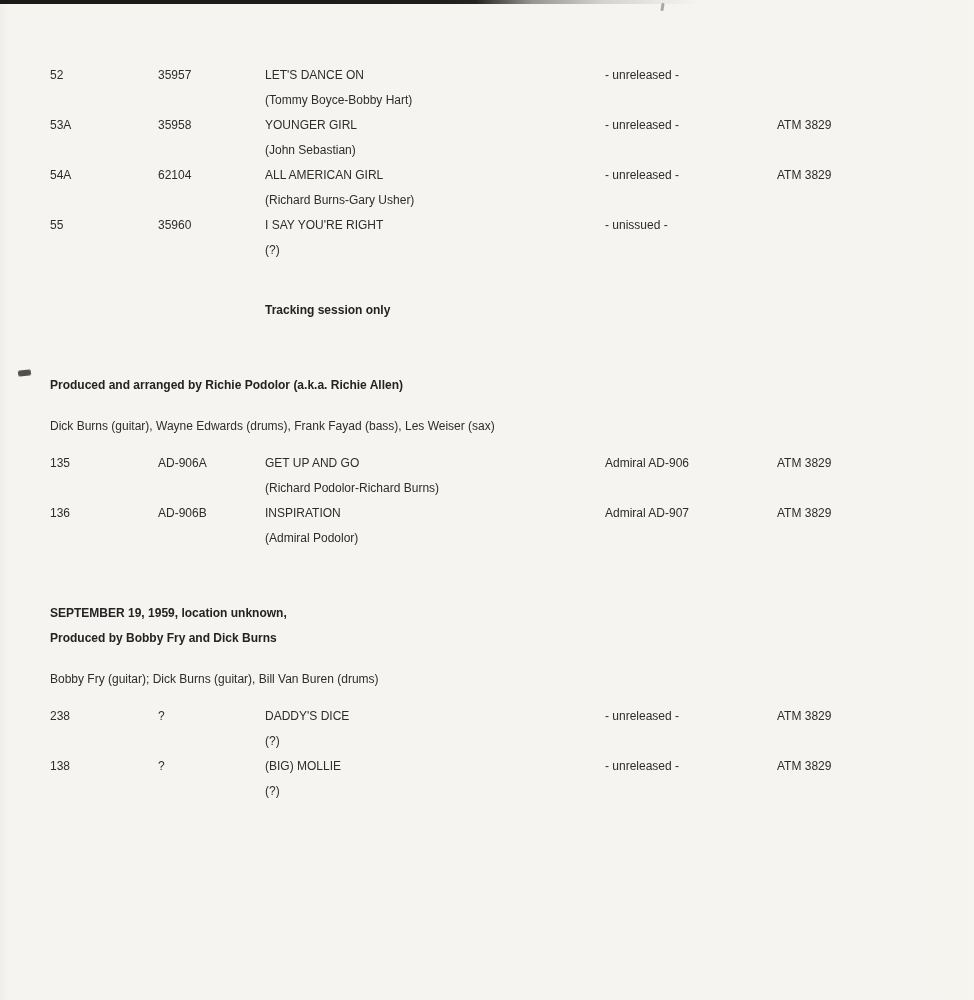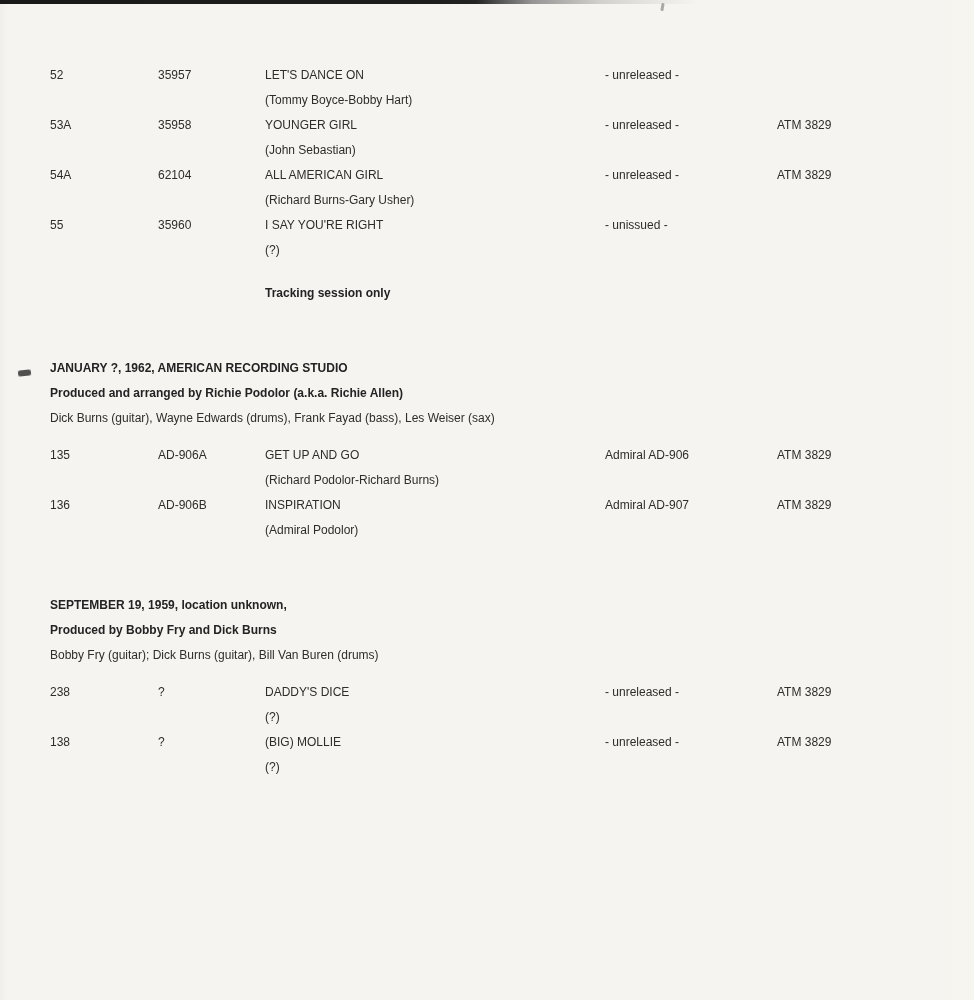--- a/index.html
+++ b/index.html
@@ -45,29 +45,29 @@
     grid-auto-rows:25px;
   }
   .track .no      { grid-row:1; grid-column:1; }
   .track .matrix  { grid-row:1; grid-column:2; }
   .track .title   { grid-row:1; grid-column:3; }
   .track .credit  { grid-row:2; grid-column:3; }
   .track .status  { grid-row:1; grid-column:4; }
   .track .catalog { grid-row:1; grid-column:5; }
 
   .session-note {
-    margin-top:18px;
+    margin-top:35px;
     margin-left:215px;
     font-weight:bold;
     color:#232323;
   }
 
   .session { margin-top:50px; }
   .session .heading { font-weight:bold; color:#232323; }
-  .session .musicians { color:#2e2d2b; }
+  .session .musicians { color:#2e2d2b;margin-top:16px; }
   .session .tracks { margin-top:12px; }
 </style>
 </head>
 <body>
 
 <div class="page">
 
   <div class="scan-top-line"></div>
   <div class="scan-speck"></div>
   <div class="margin-dash"></div>
@@ -110,21 +110,20 @@
         <span class="credit">(?)</span>
         <span class="status">- unissued -</span>
         <span class="catalog"></span>
       </div>
 
     </div>
 
     <div class="session-note">Tracking session only</div>
 
     <section class="session">
-      <div class="heading">JANUARY ?, 1962, AMERICAN RECORDING STUDIO</div>
       <div class="heading">Produced and arranged by Richie Podolor (a.k.a. Richie Allen)</div>
       <div class="musicians">Dick Burns (guitar), Wayne Edwards (drums), Frank Fayad (bass), Les Weiser (sax)</div>
 
       <div class="tracks">
         <div class="track">
           <span class="no">135</span>
           <span class="matrix">AD-906A</span>
           <span class="title">GET UP AND GO</span>
           <span class="credit">(Richard Podolor-Richard Burns)</span>
           <span class="status">Admiral AD-906</span>

